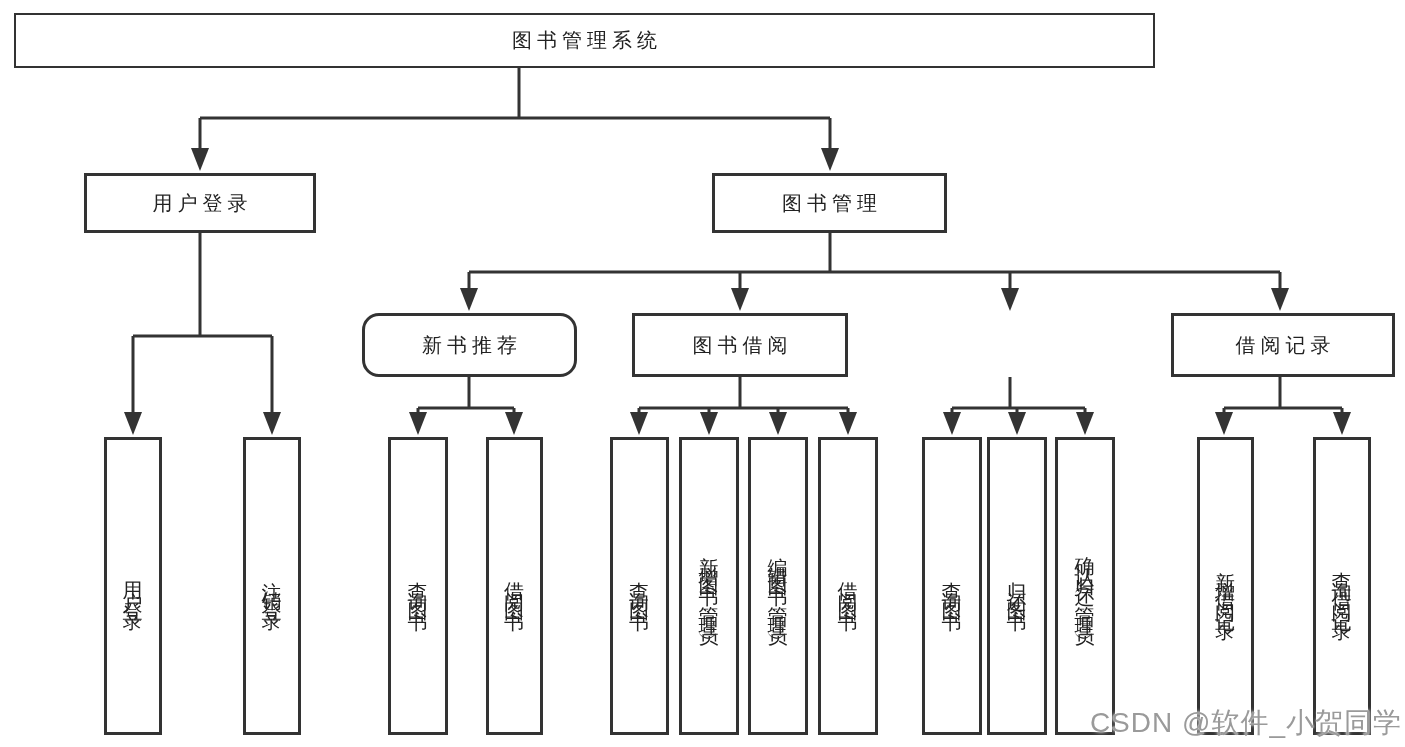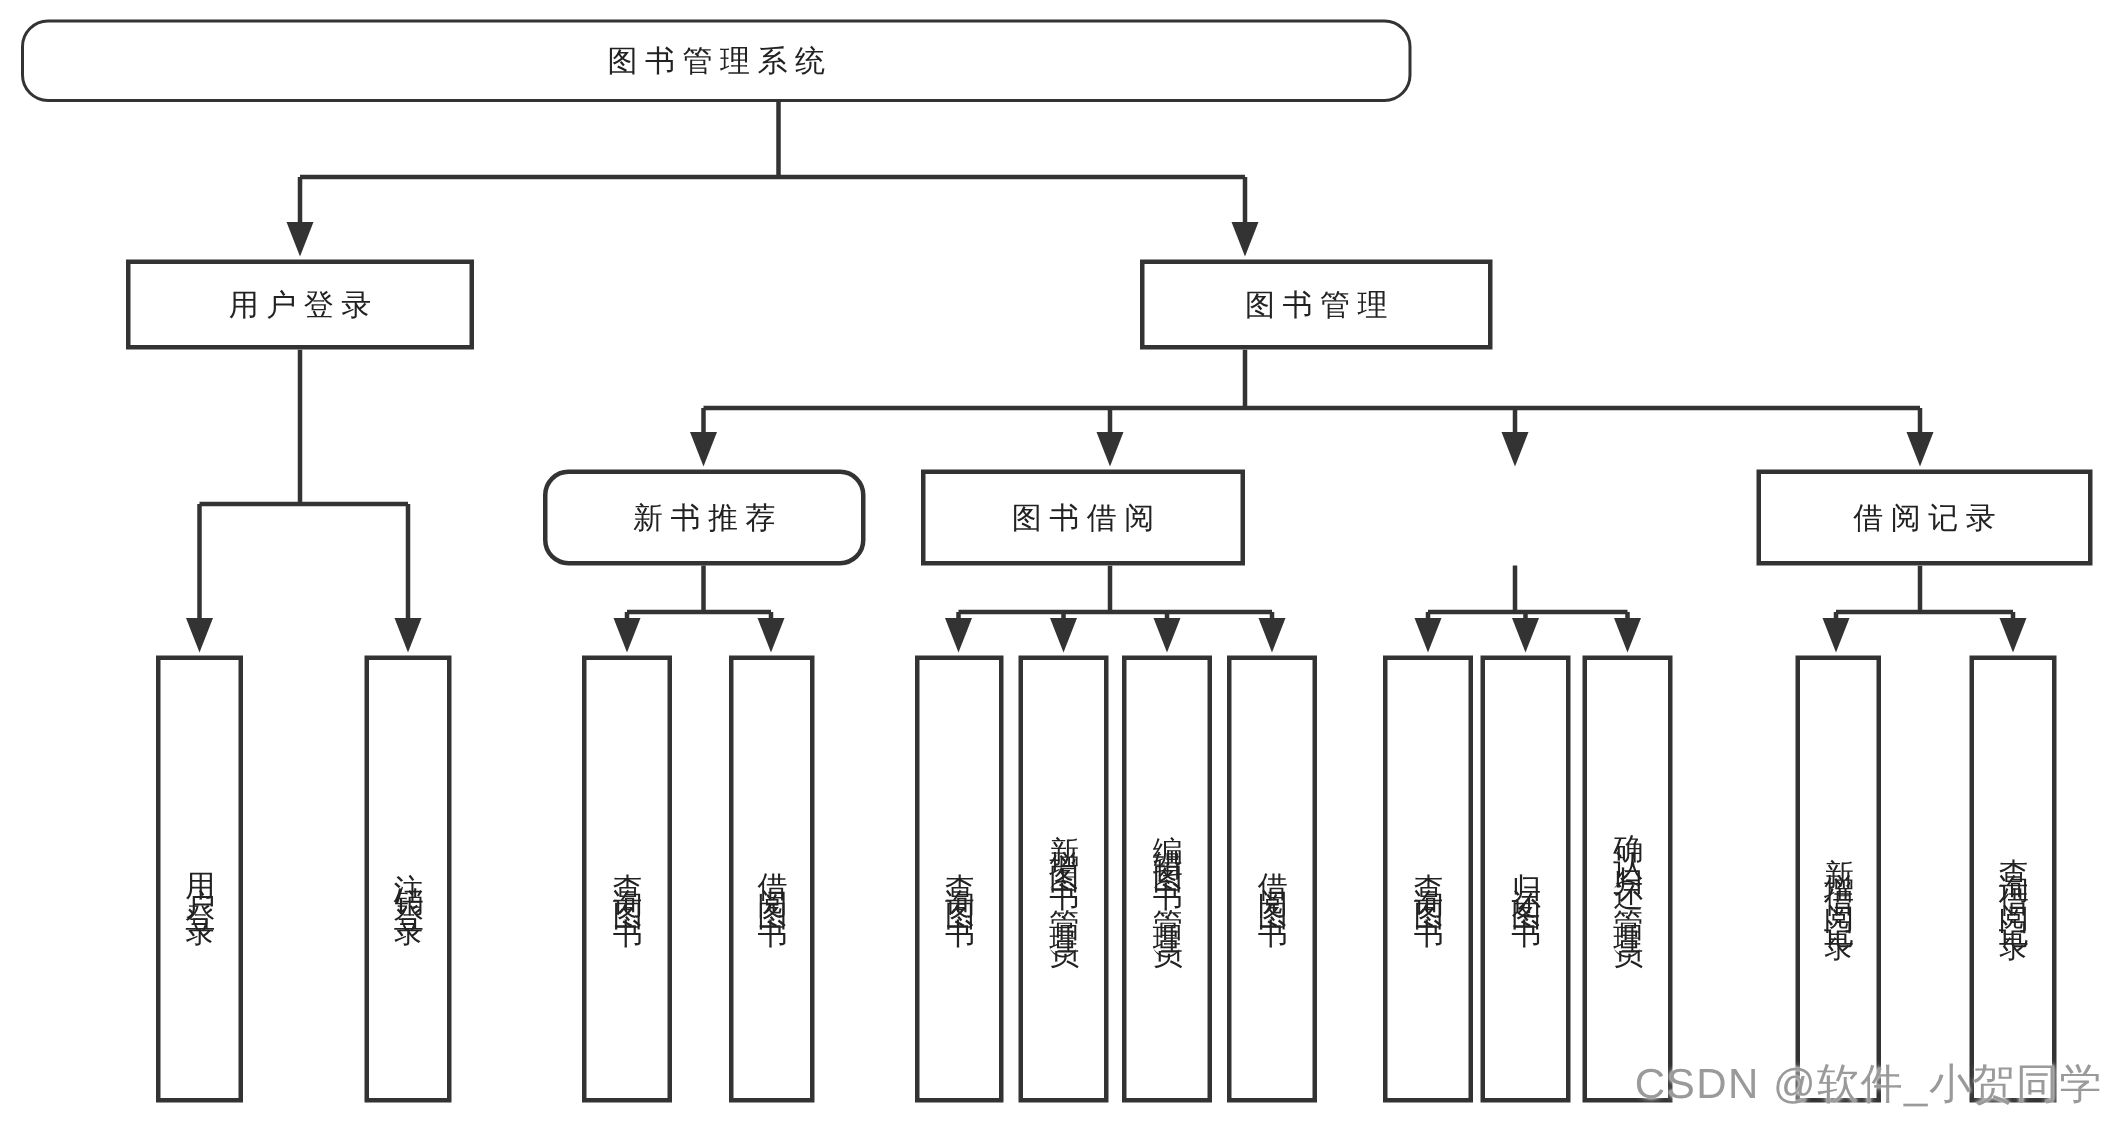--- a/index.html
+++ b/index.html
@@ -14,21 +14,21 @@
   .wires{position:absolute;left:0;top:0;width:1405px;height:747px;}
   .wires path{stroke:var(--line,#333);stroke-width:3;fill:none;}
   .wires polygon{fill:var(--line,#333);}
   .box{
     position:absolute;
     background:#fff;
     border:3px solid var(--line,#333);
     box-sizing:border-box;
     display:flex;align-items:center;justify-content:center;
   }
-  .root-box{left:14px;top:13px;width:927px;height:55px;border-width:2px;border-radius:18px;}
+  .root-box{left:14px;top:13px;width:1141px;height:55px;border-width:2px;}
   .lvl2{top:173px;height:60px;}
   .lvl3{top:313px;height:64px;}
   .leafbox{top:437px;height:298px;}
   .h-label{
     font-size:20px;
     letter-spacing:5px;
     margin-right:-5px;
     white-space:nowrap;
     color:var(--text,#222);
   }
@@ -99,28 +99,28 @@
     </g>
   </svg>
 
   <div class="box root-box">
     <span class="h-label">图书管理系统</span>
   </div>
 
   <div class="box lvl2" style="left:84px;width:232px;">
     <span class="h-label">用户登录</span>
   </div>
-  <div class="box lvl2" style="left:712px;width:235px;margin-left:48px;">
+  <div class="box lvl2" style="left:712px;width:235px;">
     <span class="h-label">图书管理</span>
   </div>
 
   <div class="box lvl3" style="left:362px;width:215px;border-radius:17px;">
     <span class="h-label">新书推荐</span>
   </div>
-  <div class="box lvl3" style="left:614px;width:216px;">
+  <div class="box lvl3" style="left:632px;width:216px;">
     <span class="h-label">图书借阅</span>
   </div>
   <div class="box lvl3" style="left:1171px;width:224px;">
     <span class="h-label">借阅记录</span>
   </div>
 
   <div class="box leafbox" style="left:104px;width:58px;">
     <span class="v-label">用户登录</span>
   </div>
   <div class="box leafbox" style="left:243px;width:58px;">

